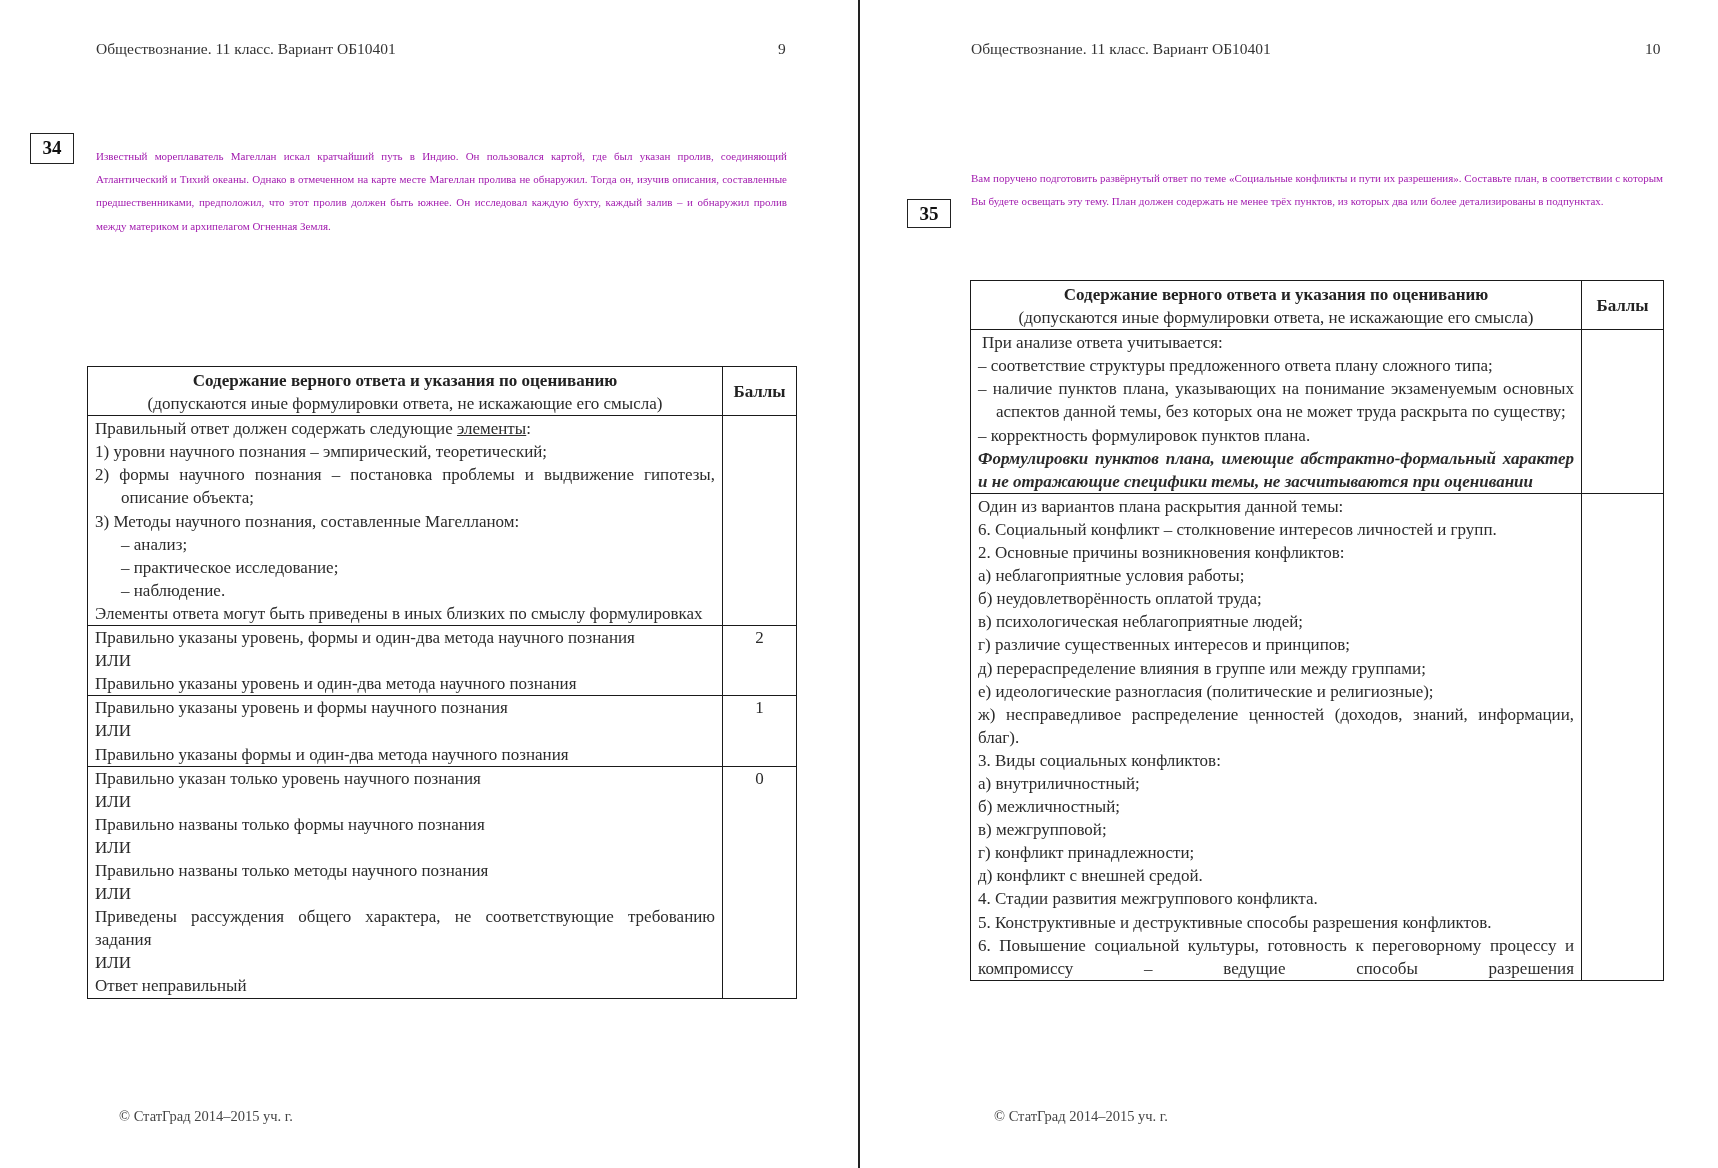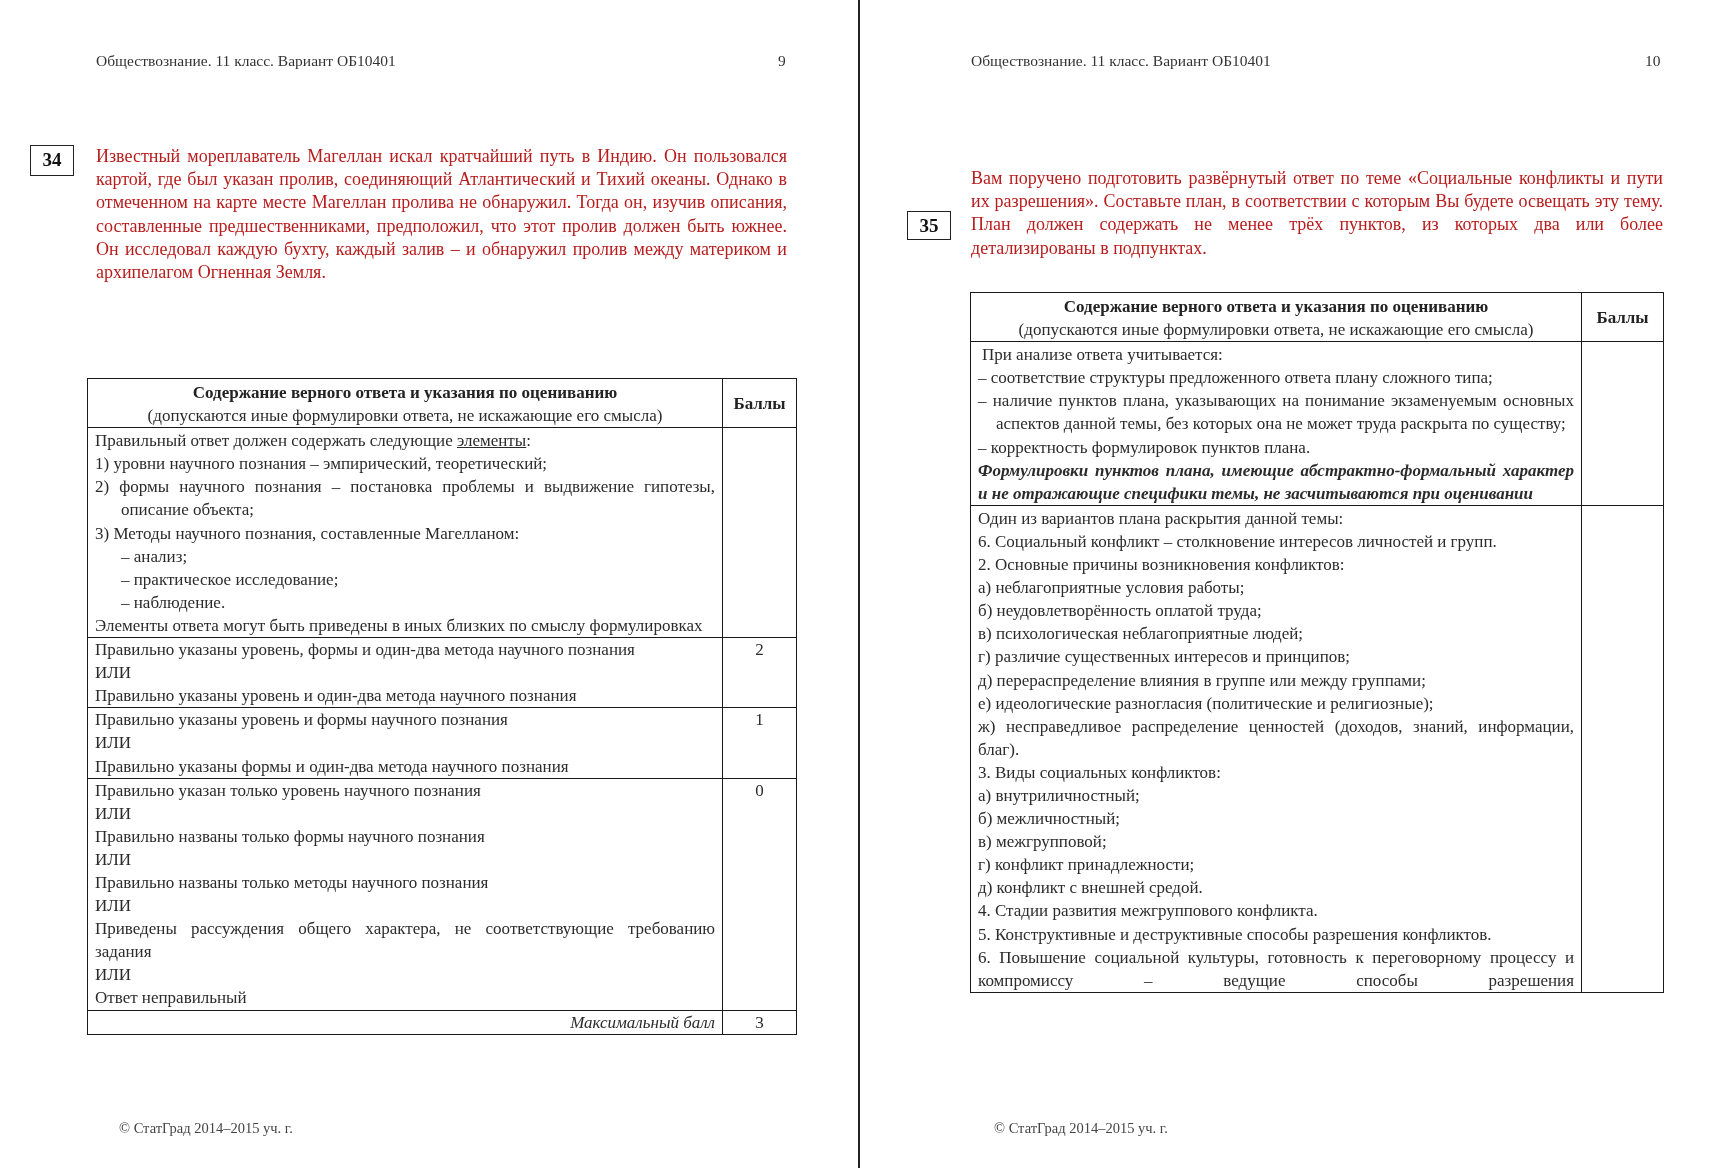--- a/index.html
+++ b/index.html
@@ -1,30 +1,30 @@
 <!DOCTYPE html>
 <html><head>
 <meta charset="utf-8">
 <style>
   html, body { margin:0; padding:0; background:#ffffff; }
   body { width:1718px; height:1168px; position:relative; overflow:hidden;
          font-family:"Liberation Serif", "DejaVu Serif", serif; color:#2a2a2a; }
-  .page { position:absolute; top:12px; height:1110px; }
+  .page { position:absolute; top:0; height:1110px; }
   #page-left { left:0; width:858px; }
   #page-right { left:860px; width:858px; }
   .divider { position:absolute; left:858px; top:0; width:2px; height:1168px; background:#222; }
 
   .hdr { position:absolute; top:40px; font-size:15.5px; color:#333; }
   .pnum { position:absolute; top:40px; font-size:15.5px; color:#333; }
   .footer { position:absolute; top:1108px; font-size:14.5px; color:#444; }
 
   .qnum { position:absolute; border:1.5px solid #222; font-weight:bold; font-size:19px;
           text-align:center; line-height:28px; color:#111; }
 
-  .qtext { position:absolute; font-size:18px; line-height:23.2px; text-align:justify; color:#b91c1c; }
+  .qtext { position:absolute; font-size:11px; line-height:23.2px; text-align:justify; color:#a21caf;margin-top:12px; }
   .qtext p { margin:0; }
 
   table.grid { position:absolute; border-collapse:collapse; font-size:17px; line-height:23.1px; color:#2b2b2b; }
   table.grid td { border:1.5px solid #1a1a1a; vertical-align:top; padding:0 7px; }
   table.grid td.score { text-align:center; padding:0; }
   table.grid td.hscore { text-align:center; vertical-align:middle; font-weight:bold; padding:0; color:#222; }
   .hb { font-weight:bold; display:block; text-align:center; color:#222; }
   .hn { display:block; text-align:center; }
   .line { display:block; text-align:justify; text-align-last:left; }
   .just { display:block; text-align:justify; }
@@ -97,24 +97,20 @@
         <span class="line">Правильно названы только формы научного познания</span>
         <span class="line">ИЛИ</span>
         <span class="line">Правильно названы только методы научного познания</span>
         <span class="line">ИЛИ</span>
         <span class="just">Приведены рассуждения общего характера, не соответствующие требованию задания</span>
         <span class="line">ИЛИ</span>
         <span class="line">Ответ неправильный</span>
       </td>
       <td class="score">0</td>
     </tr>
-    <tr>
-      <td class="right-it">Максимальный балл</td>
-      <td class="score">3</td>
-    </tr>
   </tbody>
     </table>
 
   <div class="footer" style="left:119px;">© СтатГрад 2014–2015 уч. г.</div>
 </div>
 
 <div class="divider"></div>
 
 <div class="page" id="page-right">
   <div class="hdr" style="left:111px;">Обществознание. 11 класс. Вариант ОБ10401</div>

